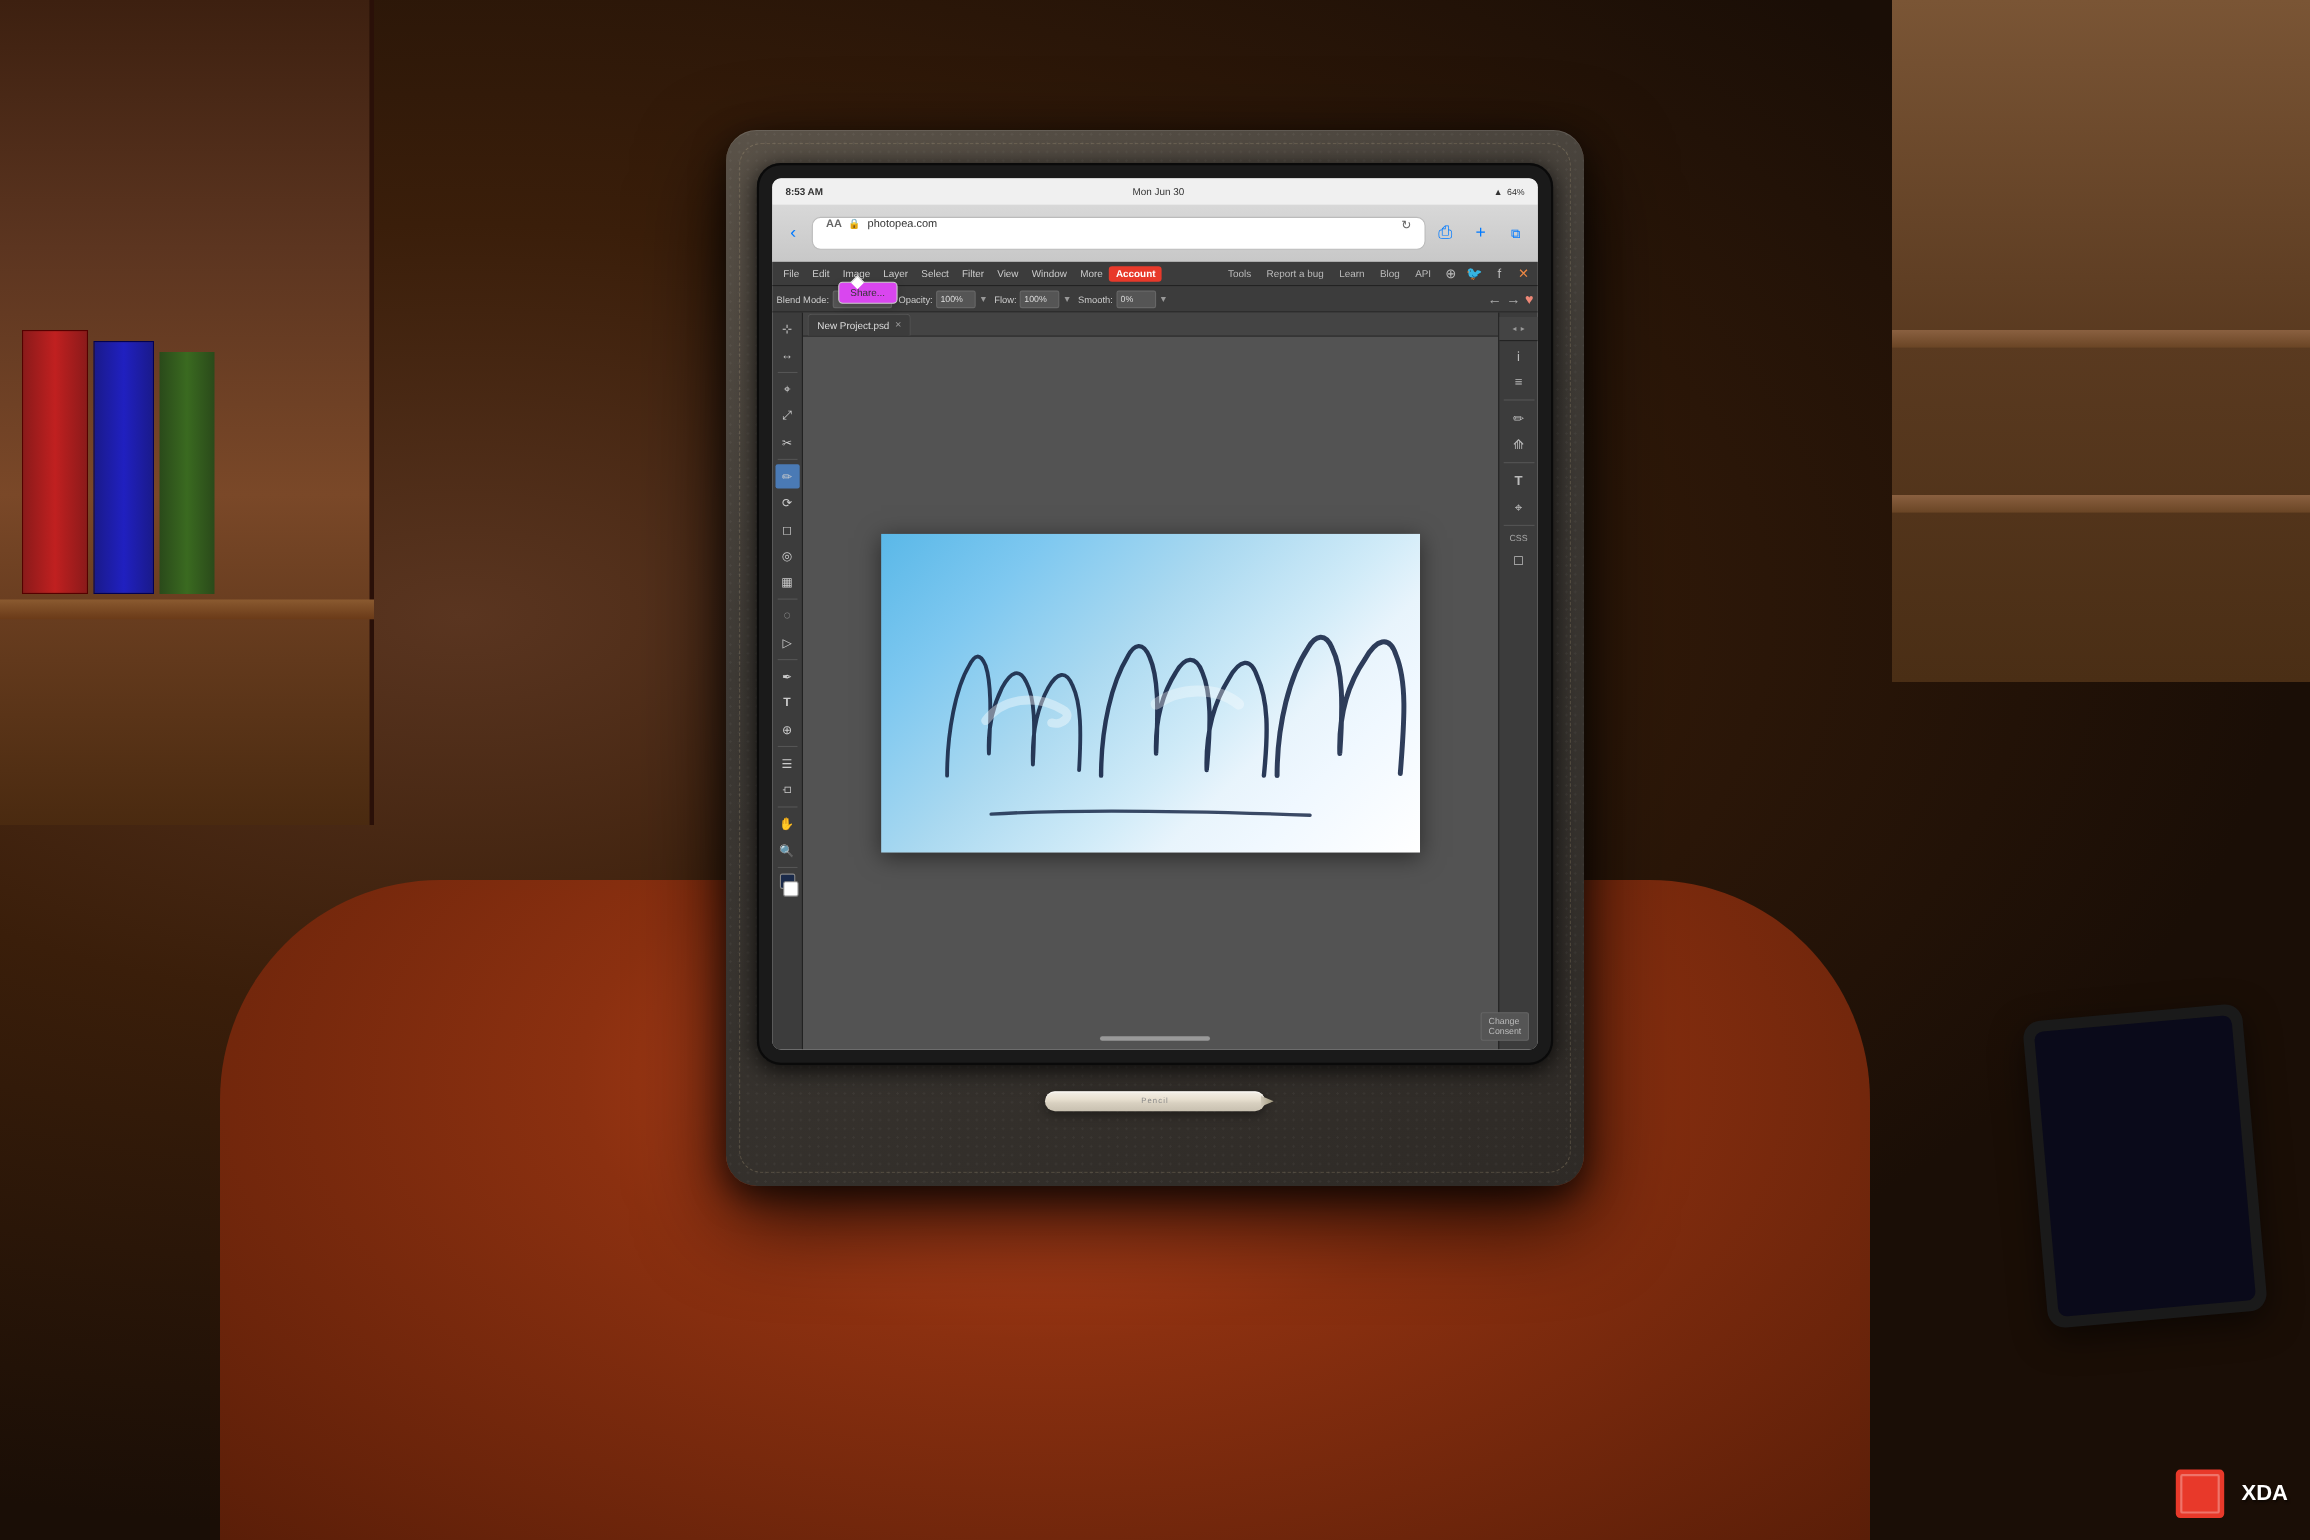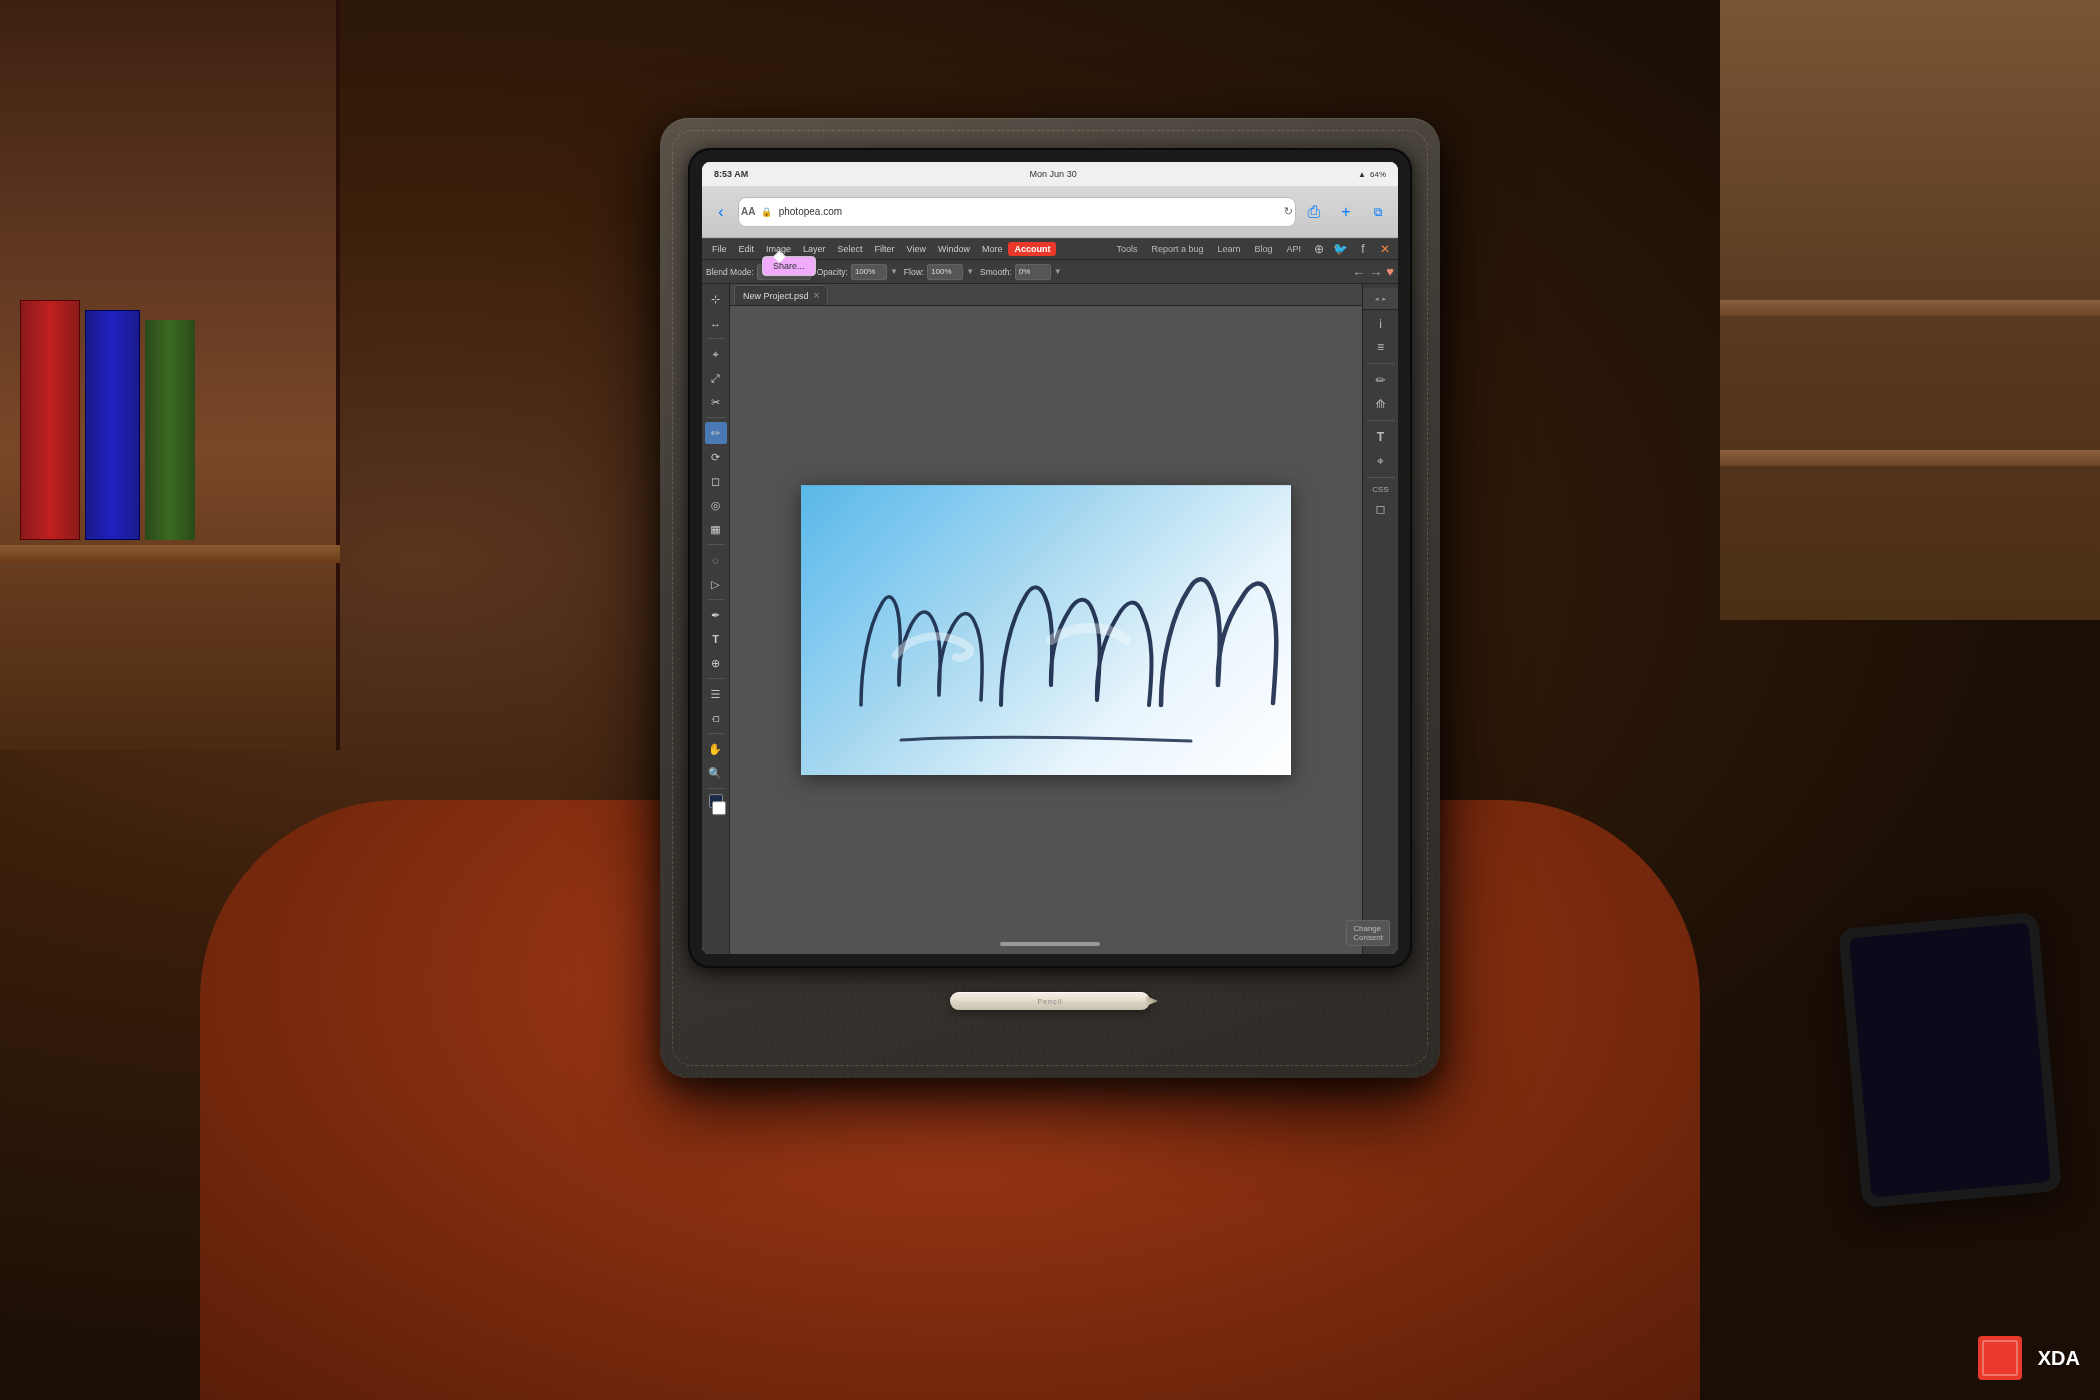--- a/index.html
+++ b/index.html
@@ -164,22 +164,21 @@
       color: #007AFF;
       font-size: 16px;
     }
 
     .safari-address-bar {
       flex: 1;
       height: 30px;
       background: white;
       border-radius: 8px;
       display: flex;
-      align-items: center;
-      padding: 0 2px;
+      padding: 0 12px;
       gap: 6px;
       font-size: 10px;
       color: #333;
       border: 1px solid #bbb;
     }
 
     .safari-aa { font-size: 10px; color: #666; font-weight: 600; }
     .safari-url { color: #333; font-size: 10px; }
     .safari-reload { color: #666; font-size: 11px; }
 
@@ -249,21 +248,21 @@
       width: 18px; height: 18px;
       color: #bbb;
       display: flex; align-items: center; justify-content: center;
       font-size: 12px;
     }
 
     
     .share-tooltip {
       position: absolute;
       top: 18px; left: 60px;
-      background: #f0abfc;
+      background: #d946ef;
       border: 1px solid #ccc;
       border-radius: 4px;
       padding: 4px 10px;
       font-size: 9px;
       color: #333;
       box-shadow: 0 3px 8px rgba(0,0,0,0.2);
       z-index: 200;
     }
     .share-tooltip::before {
       content: '';

